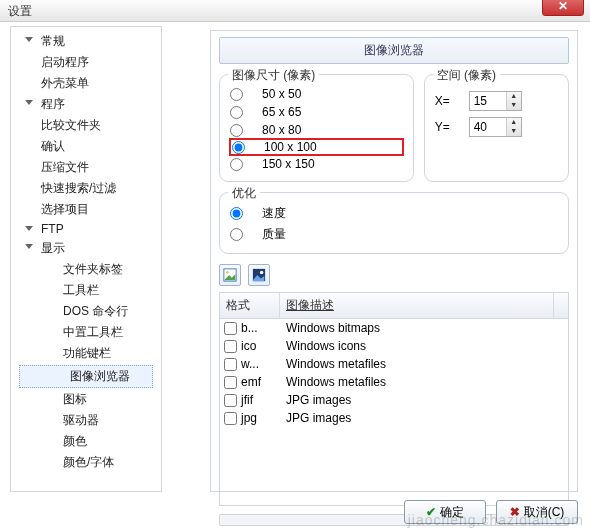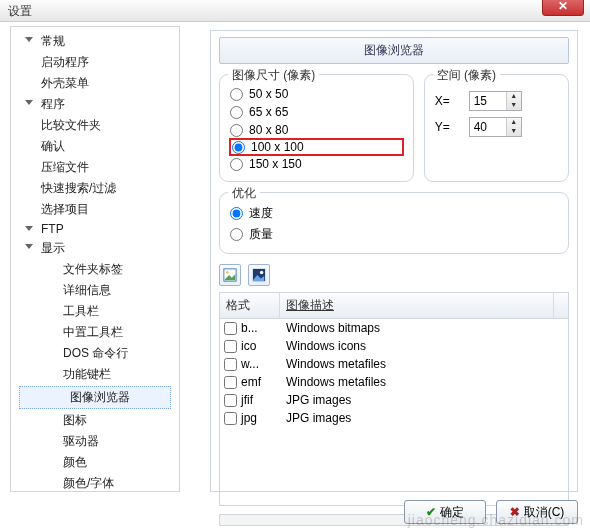--- a/index.html
+++ b/index.html
@@ -4,40 +4,40 @@
 <style>
 * { box-sizing: border-box; margin: 0; padding: 0; font-family: "Microsoft YaHei", "SimSun", Arial, sans-serif; font-size: 12px; }
 body { background: #fff; width: 590px; height: 532px; overflow: hidden; position: relative; }
 
 .titlebar { height: 22px; background: linear-gradient(#fdfdfd,#e6e6e6); border-bottom: 1px solid #ccc; position: relative; }
 .titlebar .title { position: absolute; left: 8px; top: 3px; color: #333; }
 .close-btn { position: absolute; right: 6px; top: -4px; width: 42px; height: 20px; background: linear-gradient(#e07070,#c83030); border: 1px solid #a02020; border-radius: 0 0 3px 3px; color: #fff; text-align: center; line-height: 18px; font-weight: bold; cursor: pointer; }
 
 .main { position: absolute; top: 22px; left: 0; right: 0; bottom: 0; }
 
-.sidebar { position: absolute; left: 10px; top: 4px; bottom: 40px; width: 170px; border: 1px solid #d6d6d6; background: #fff; overflow: auto; padding-top: 4px; }
+.sidebar { position: absolute; left: 10px; top: 4px; bottom: 40px; width: 152px; border: 1px solid #d6d6d6; background: #fff; overflow: auto; padding-top: 4px; }
 
 .tree-item { padding: 2px 0 2px 30px; white-space: nowrap; color: #222; cursor: pointer; position: relative; }
 .tree-item.child { padding-left: 52px; }
 .tree-item.selected { background: #eaf3ff; border: 1px dotted #7aa7d8; margin: 1px 8px; padding-left: 50px; }
 .tree-item.hasarrow::before { content: ""; position: absolute; left: 14px; top: 6px; width: 0; height: 0; border-left: 4px solid transparent; border-right: 4px solid transparent; border-top: 5px solid #666; }
 
 .content { position: absolute; left: 210px; right: 12px; top: 8px; bottom: 40px; border: 1px solid #cfd6e0; background: #fff; }
 .content-inner { padding: 6px 8px; }
 
 .section-header { background: linear-gradient(#f6f9fd,#e9eef6); border: 1px solid #b8c6da; text-align: center; padding: 4px 0; color: #335; margin-bottom: 10px; border-radius: 2px; }
 
 .groupbox { border: 1px solid #cfd6e0; border-radius: 9px; padding: 10px 10px 8px 10px; position: relative; margin-bottom: 10px; }
 .groupbox .legend { position: absolute; top: -8px; left: 8px; background: #fff; padding: 0 4px; color: #333; }
 
 .row-boxes { display: flex; gap: 10px; }
 .row-boxes .groupbox:first-child { flex: 1.4; }
 .row-boxes .groupbox:last-child { flex: 1; }
 
-.radio-row { display: flex; align-items: center; gap: 6px; padding: 2px 0; }
+.radio-row { display: flex; align-items: center; gap: 19px; padding: 2px 0; }
 .radio-row.highlight { outline: 2px solid #e02020; outline-offset: -1px; padding: 1px 2px; }
 
 .space-row { display: flex; align-items: center; gap: 8px; margin: 6px 0; }
 .space-row label { width: 26px; }
 .num-input-wrap { display: flex; align-items: center; border: 1px solid #abadb3; background: #7dd3fc; height: 20px; }
 .num-input-wrap input { border: none; width: 36px; padding: 2px 4px; text-align: left; outline: none; }
 .num-input-wrap .spin { display: flex; flex-direction: column; background: linear-gradient(#f7f7f7,#e3e3e3); border-left: 1px solid #ccc; }
 .num-input-wrap .spin div { width: 14px; height: 9px; font-size: 7px; text-align: center; line-height: 8px; color: #333; cursor: pointer; }
 
 .icon-btn { width: 22px; height: 22px; border: 1px solid #9fb4d1; background: linear-gradient(#f7faff,#e8f0fb); display: inline-flex; align-items: center; justify-content: center; margin-right: 4px; border-radius: 2px; cursor: pointer; }
@@ -80,24 +80,23 @@
     <div class="tree-item">外壳菜单</div>
     <div class="tree-item hasarrow">程序</div>
     <div class="tree-item">比较文件夹</div>
     <div class="tree-item">确认</div>
     <div class="tree-item">压缩文件</div>
     <div class="tree-item">快速搜索/过滤</div>
     <div class="tree-item">选择项目</div>
     <div class="tree-item hasarrow">FTP</div>
     <div class="tree-item hasarrow">显示</div>
     <div class="tree-item child">文件夹标签</div>
-    <div class="tree-item child">详细信息</div>
     <div class="tree-item child">工具栏</div>
+    <div class="tree-item child">DOS 命令行</div>
     <div class="tree-item child">中置工具栏</div>
-    <div class="tree-item child">DOS 命令行</div>
     <div class="tree-item child">功能键栏</div>
     <div class="tree-item child selected">图像浏览器</div>
     <div class="tree-item child">图标</div>
     <div class="tree-item child">驱动器</div>
     <div class="tree-item child">颜色</div>
     <div class="tree-item child">颜色/字体</div>
   </div>
 
   <div class="content">
     <div class="content-inner">

